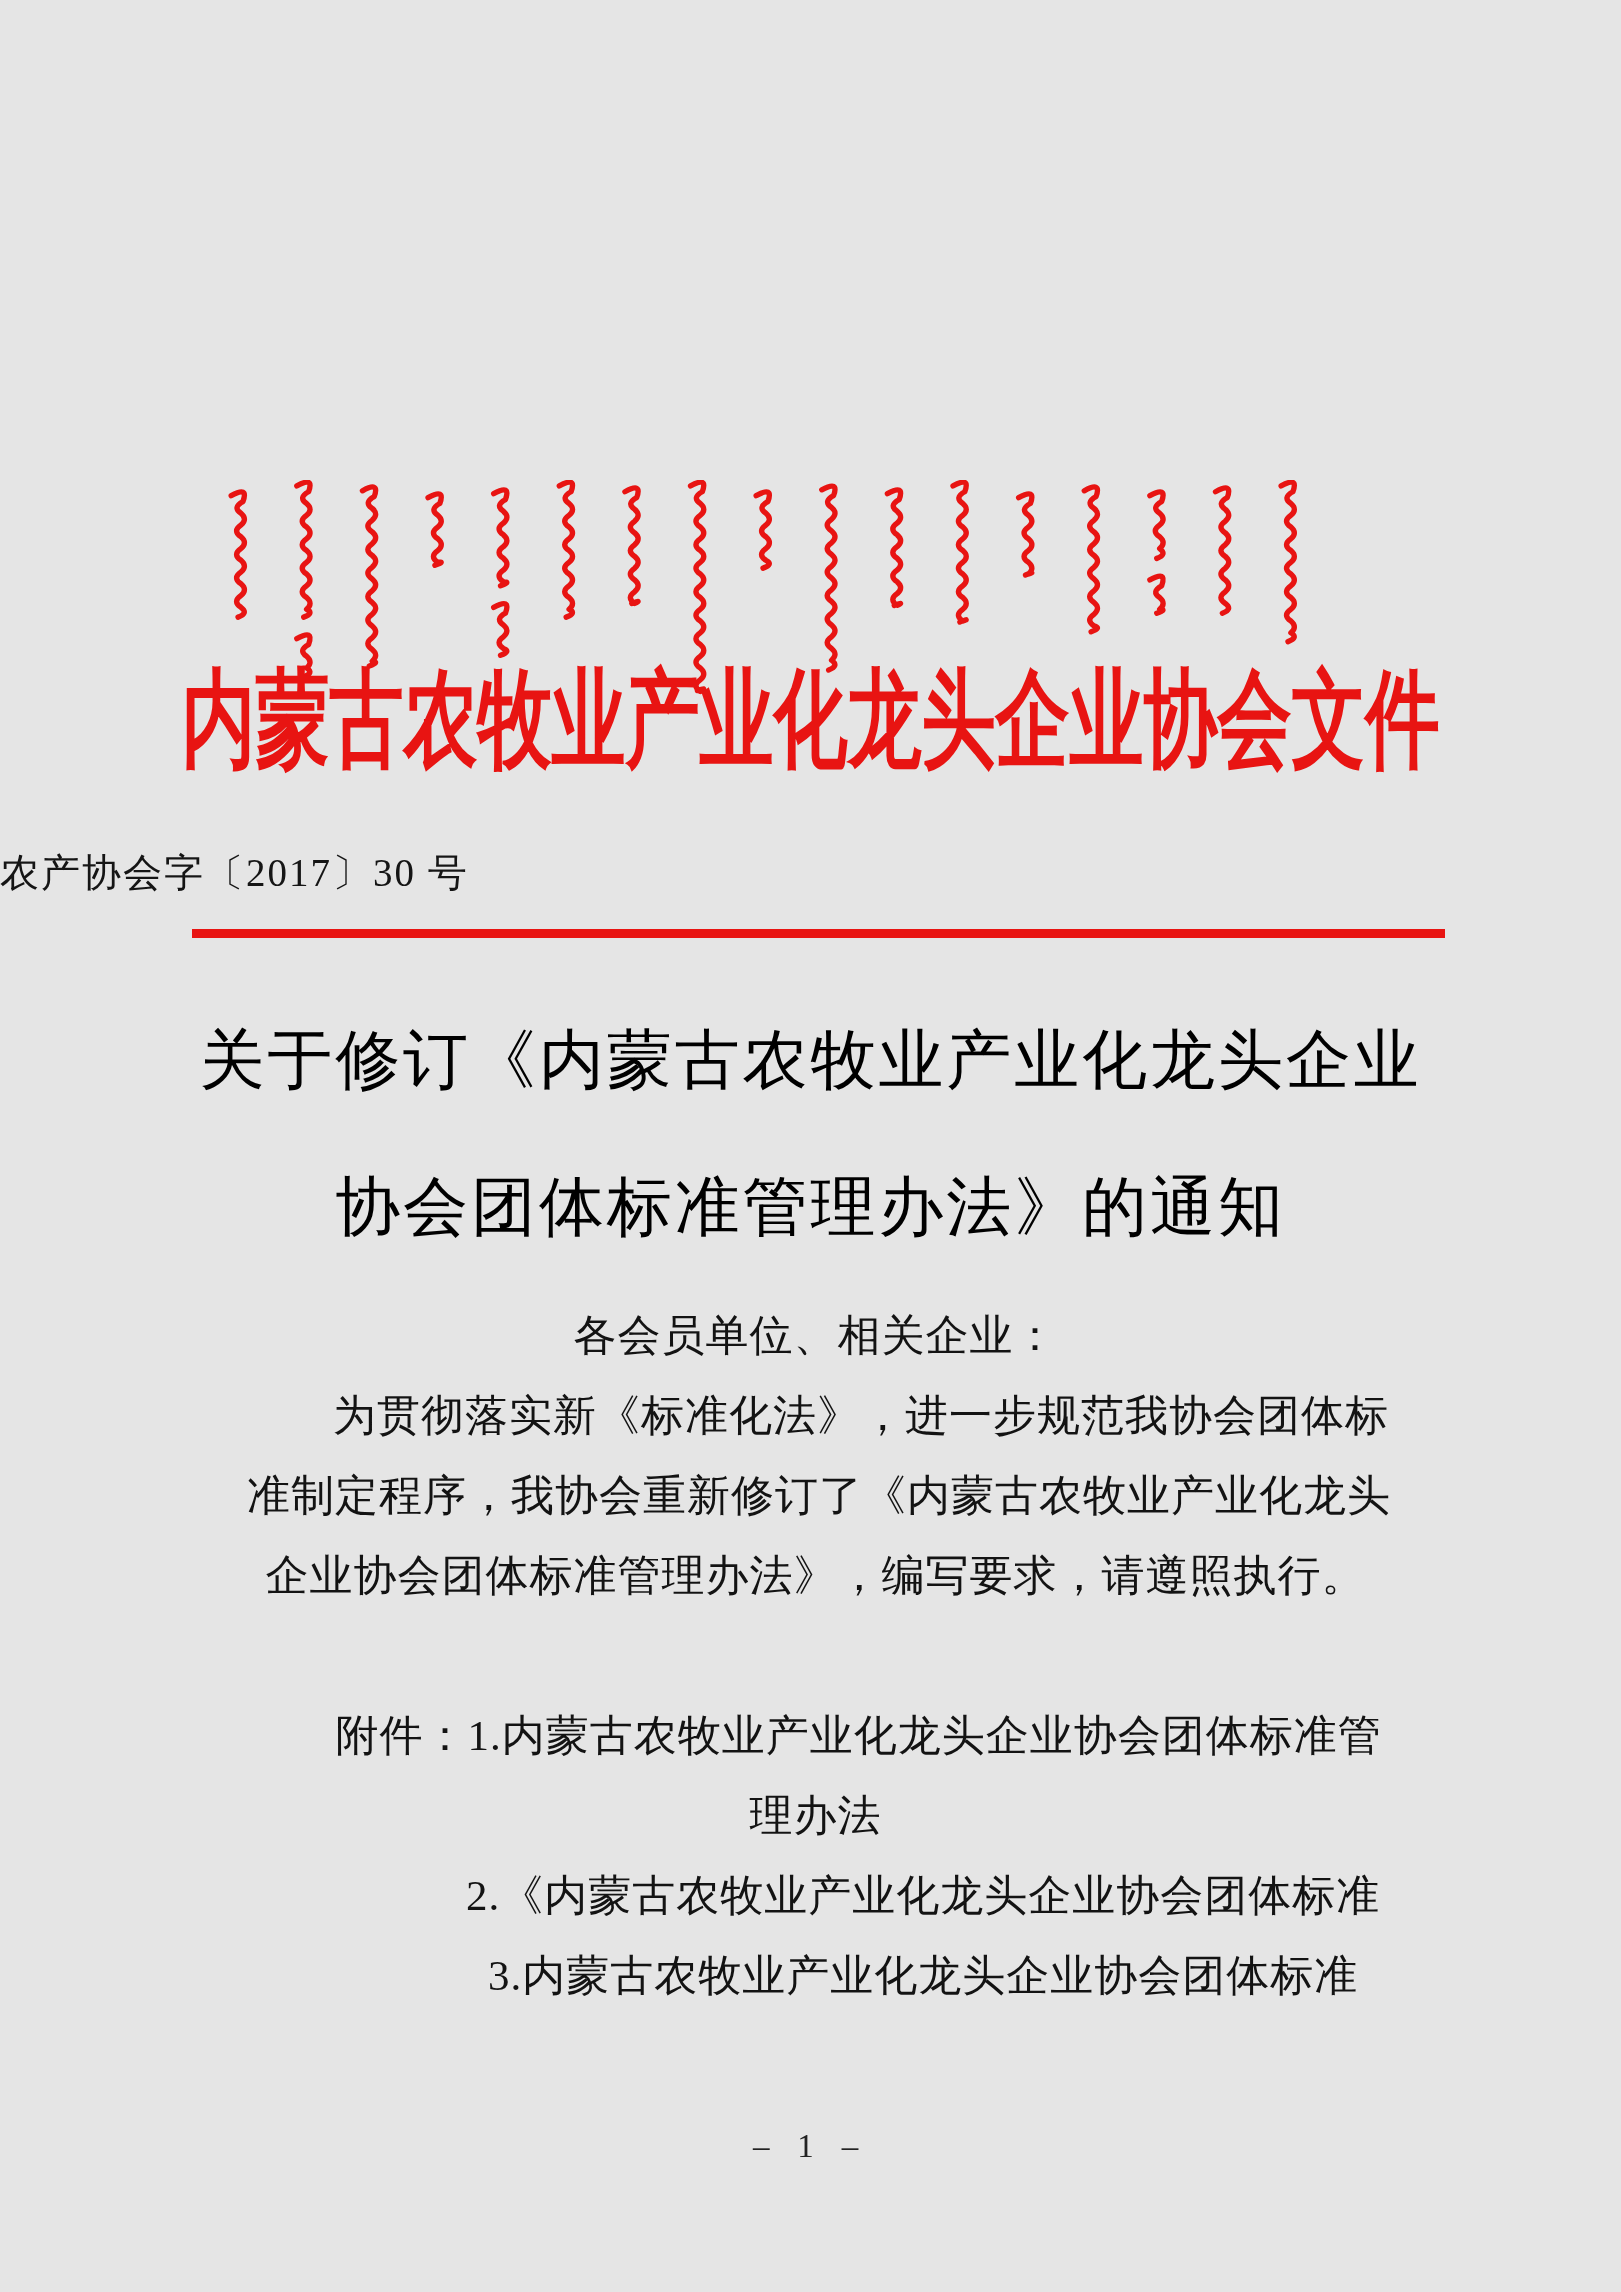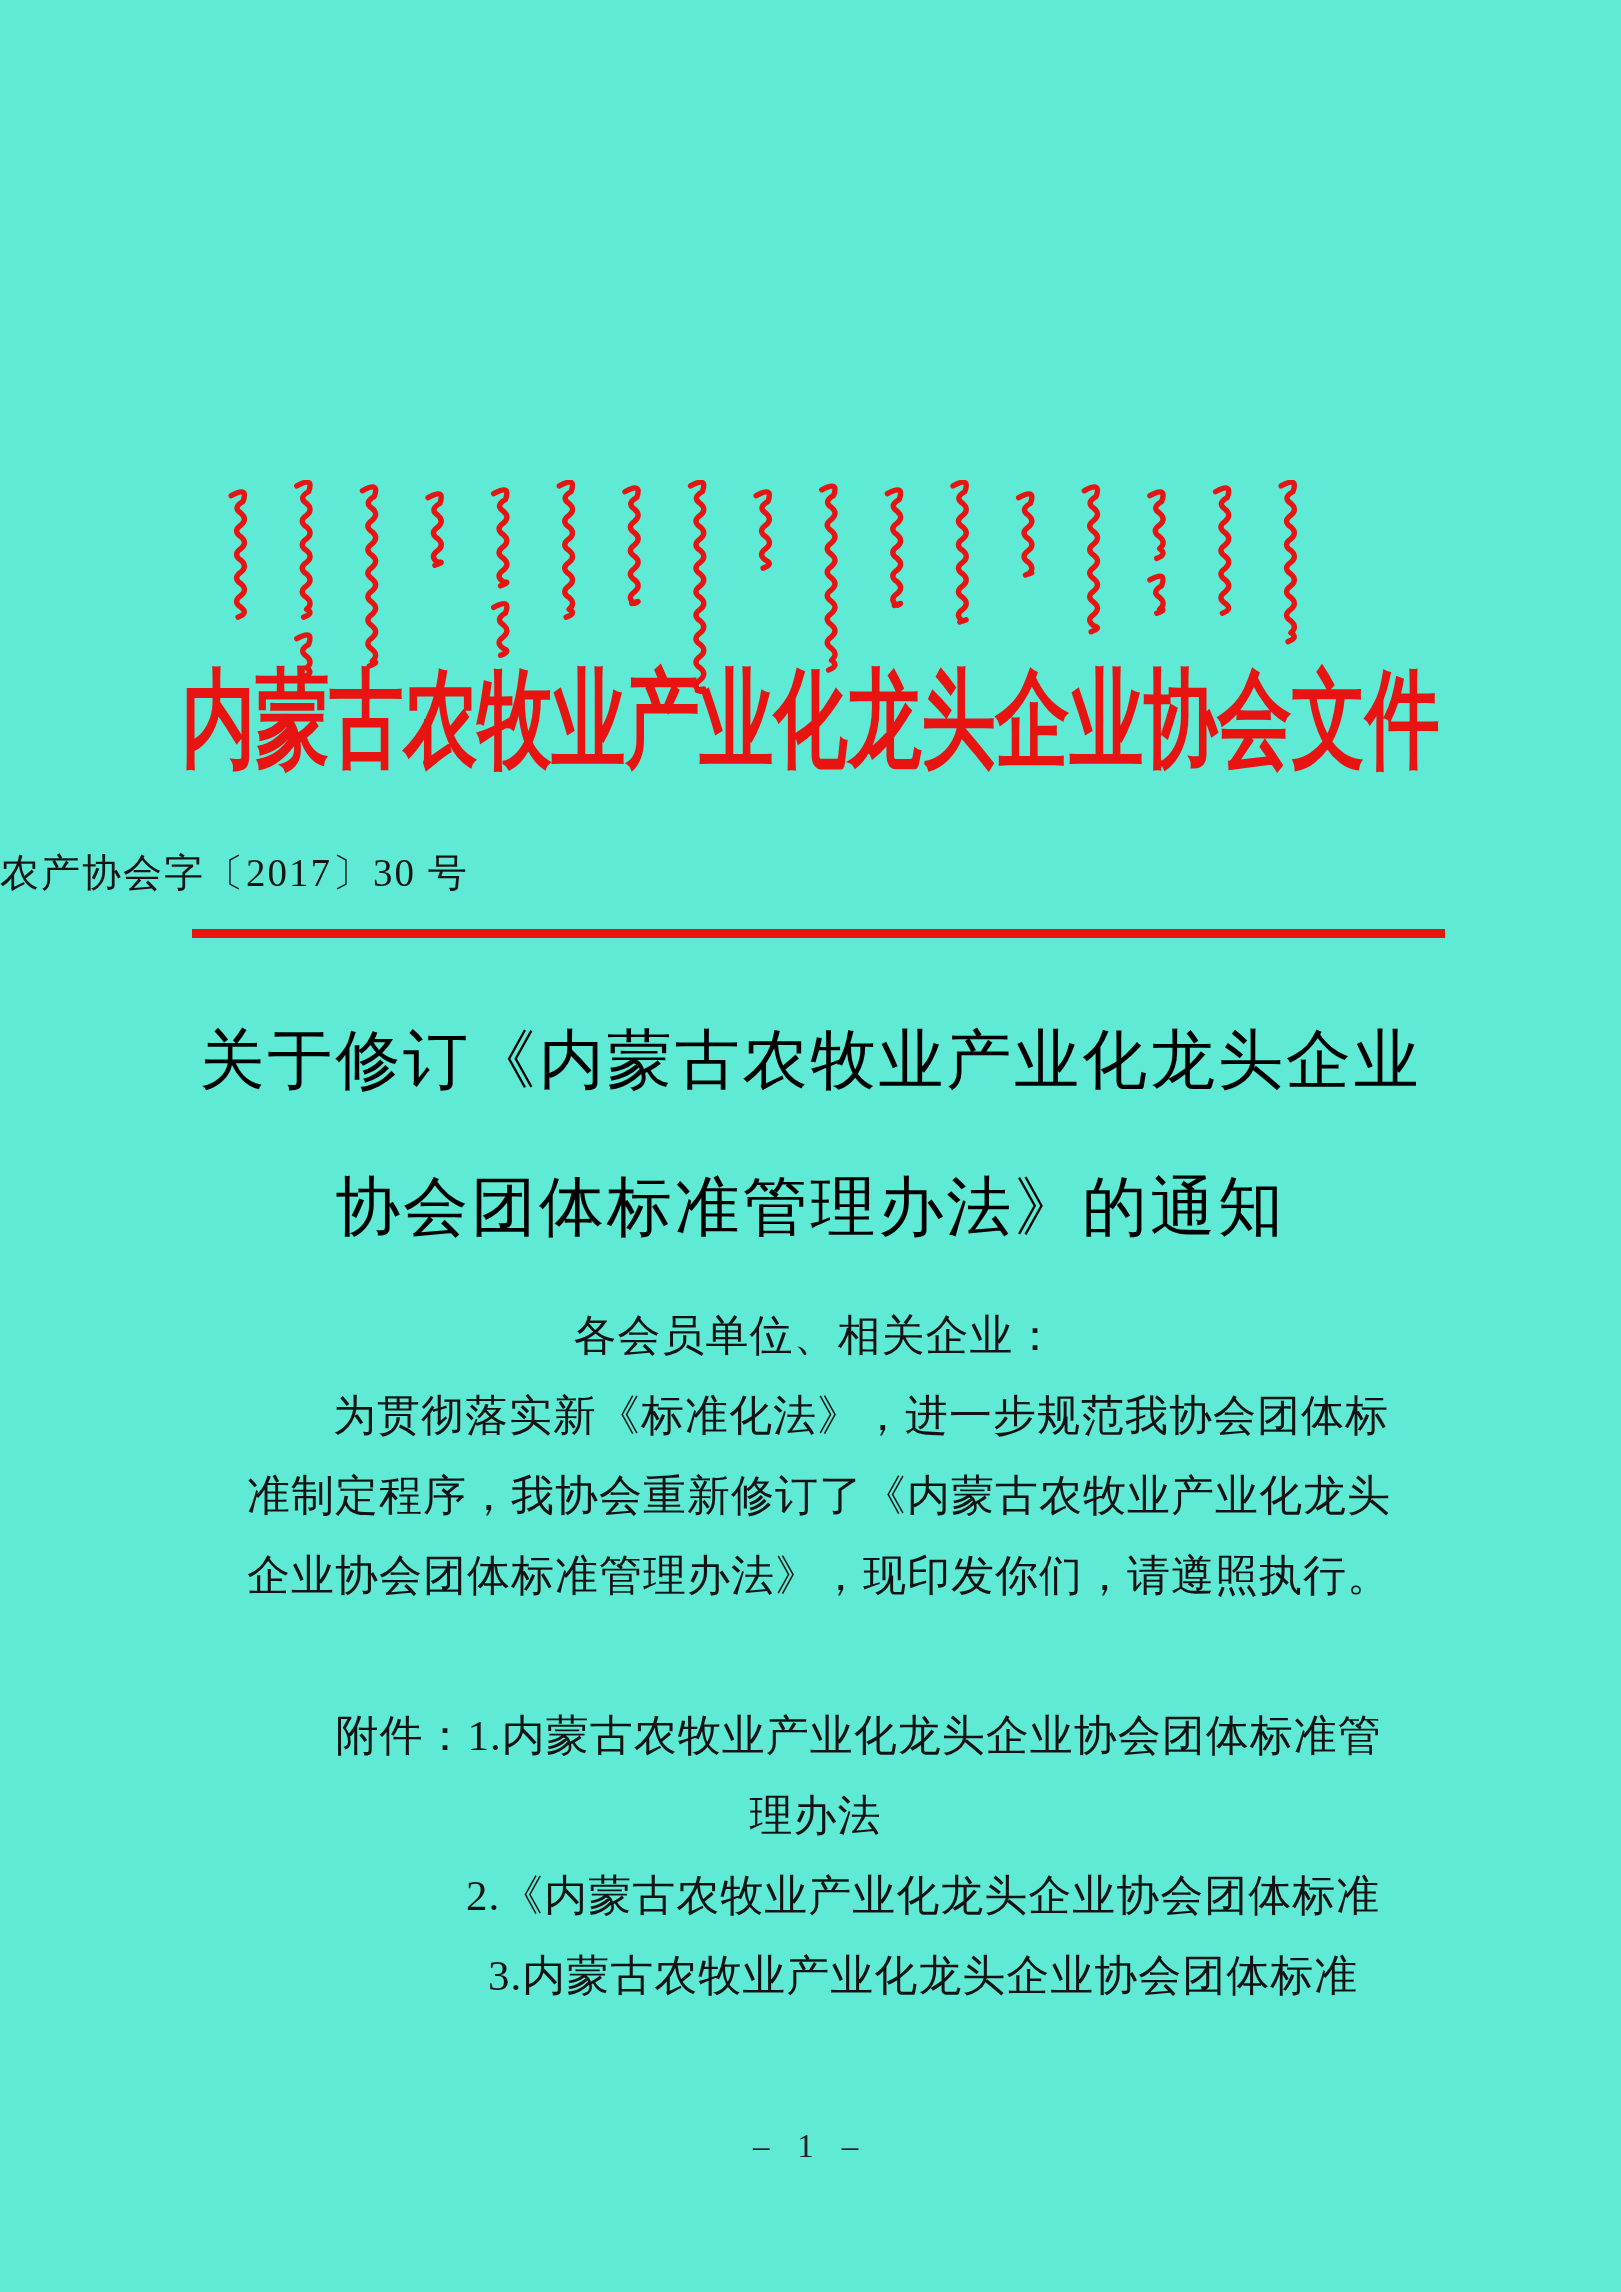--- a/index.html
+++ b/index.html
@@ -1,21 +1,21 @@
 <!DOCTYPE html>
 <html><head>
 <meta charset="utf-8">
 <style>
   * { margin:0; padding:0; box-sizing:border-box; }
   html,body { background:#888; }
   .page {
     position:relative;
     width:1621px; height:2293px;
     margin:0 auto;
-    background:#5eead4;
+    background:#e5e5e5;
     overflow:hidden;
     font-family:"Liberation Serif","DejaVu Serif",serif;
     color:#111;
   }
   .mongolian-row {
     position:absolute; top:480px; left:225px;
     width:1078px; height:333px;
   }
   .mongolian-row svg path {
     fill:none; stroke:#e81412; stroke-width:5.5;
@@ -104,21 +104,21 @@
   <div class="doc-title">
     <div>关于修订《内蒙古农牧业产业化龙头企业</div>
     <div>协会团体标准管理办法》的通知</div>
   </div>
 
   <div class="body-text">
 
   <div class="line">各会员单位、相关企业：</div>
       <div class="line" style="text-indent: 2em;">为贯彻落实新《标准化法》，进一步规范我协会团体标</div>
       <div class="line">准制定程序，我协会重新修订了《内蒙古农牧业产业化龙头</div>
-      <div class="line">企业协会团体标准管理办法》，现印发你们，请遵照执行。</div>
+      <div class="line">企业协会团体标准管理办法》，编写要求，请遵照执行。</div>
       <div class="line">&nbsp;</div>
       <div class="line" style="text-indent: 2em;">附件：1.内蒙古农牧业产业化龙头企业协会团体标准管</div>
       <div class="line">理办法</div>
       <div class="line" style="text-indent: 5em;">2.《内蒙古农牧业产业化龙头企业协会团体标准</div>
       <div class="line" style="text-indent: 5em;">3.内蒙古农牧业产业化龙头企业协会团体标准</div>
     </div>
 
   <div class="page-number">– 1 –</div>
 
 </div>

